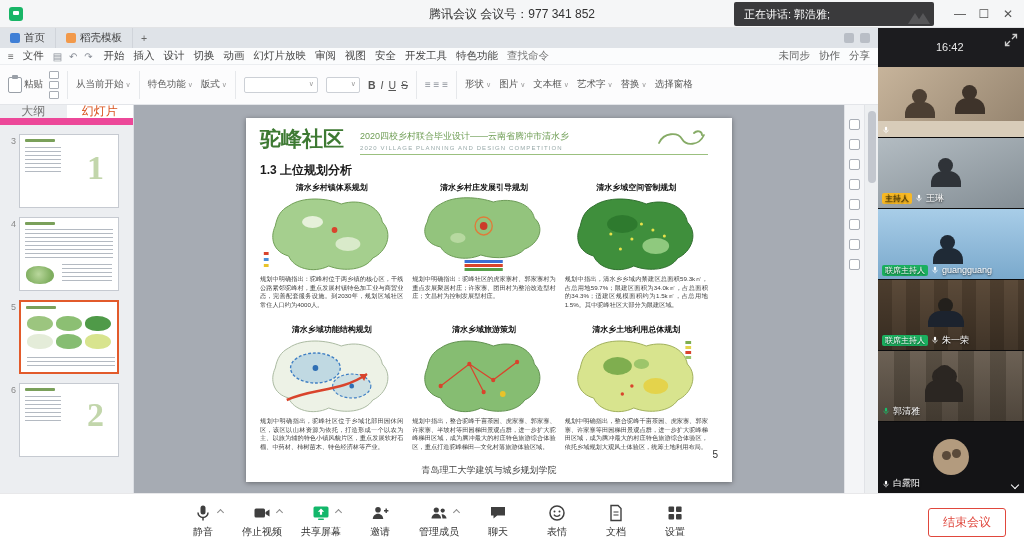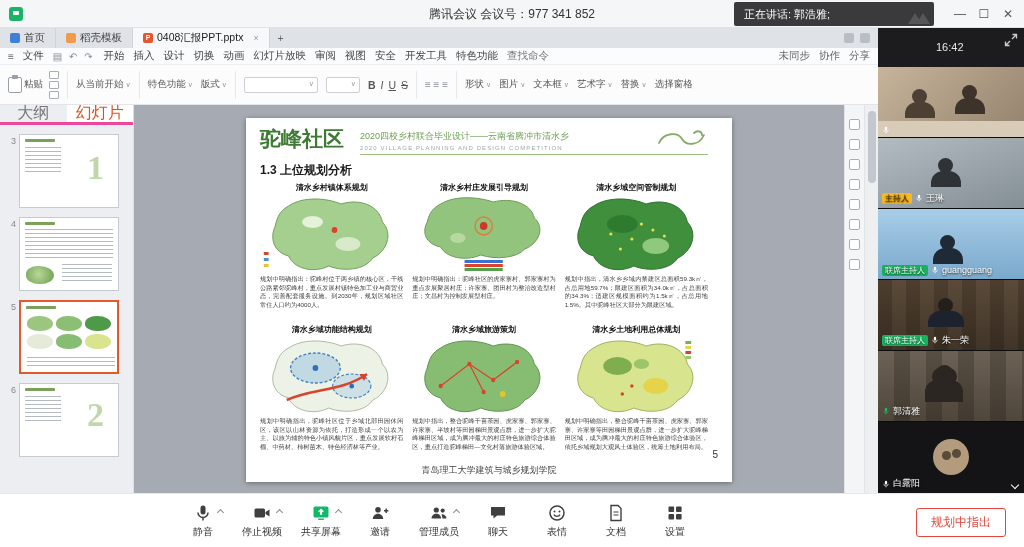--- a/index.html
+++ b/index.html
@@ -51,21 +51,21 @@
   .lblbtn .car { font-size:7px; color:#999; }
   .combo { width:74px; height:16px; border:1px solid #ccd0d6; border-radius:2px; background:#fff; position:relative; }
   .combo.small { width:34px; }
   .combo::after { content:"∨"; position:absolute; right:3px; top:2px; font-size:7px; color:#999; }
   .fmt { display:flex; gap:5px; align-items:center; font-size:10.5px; color:#555; }
   .fmt b { font-weight:bold; } .fmt .it{font-style:italic;} .fmt .un{text-decoration:underline;} .fmt .st{text-decoration:line-through;}
   .aligns { display:flex; gap:4px; color:#8a8f98; font-size:10px; letter-spacing:0; }
 
   
   .wps-left { position:absolute; left:0; top:77px; width:134px; bottom:0; background:#eceef1; border-right:1px solid #dcdfe4; }
-  .ptabs { display:flex; height:20px; border-bottom:3px solid #ec4899; font-size:16px; }
+  .ptabs { display:flex; height:20px; border-bottom:7px solid #ec4899; font-size:12px; }
   .ptab { flex:1; display:flex; align-items:center; justify-content:center; color:#777; }
   .ptab.active { background:#ffffff; color:#d9531e; font-weight:normal; }
   .thumb-row { display:flex; align-items:flex-start; gap:3px; margin:9px 4px 0 4px; }
   .tnum { width:12px; text-align:right; font-size:9px; color:#888; padding-top:2px; }
   .thumb { width:100px; height:74px; background:#fff; border:1px solid #c6cad1; position:relative; overflow:hidden; }
   .thumb.sel { border:2px solid #e25a2b; }
   .thumb .gh { position:absolute; left:5px; top:4px; width:30px; height:3px; background:#7aa05a; border-radius:1px; }
   .thumb .lines { position:absolute; background:repeating-linear-gradient(to bottom,#b4bac2 0 1px,transparent 1px 4px); }
   .thumb .bignum { position:absolute; font-size:34px; font-weight:bold; color:#c2d6ab; font-family:"Liberation Serif",serif; }
   .thumb .miniblob { position:absolute; border-radius:45% 55% 50% 50%; }
@@ -197,25 +197,20 @@
   <div class="wps">
 
     <div class="wps-tabs">
       <div class="wtab">
           <span class="sq blue"></span>
           <span>首页</span>
         </div>
       <div class="wtab">
           <span class="sq orange"></span>
           <span>稻壳模板</span>
-        </div>
-      <div class="wtab active">
-          <span class="sq ppt">P</span>
-          <span>0408汇报PPT.pptx</span>
-          <span class="x">×</span>
         </div>
       <div class="wtab-plus">+</div>
       <div class="right-ic">
           <i></i>
           <i></i>
         </div>
     </div>
 
     <div class="wps-menu">
       <span class="burger">≡</span>
@@ -630,16 +625,16 @@
           </svg>
         <span class="lab">文档</span>
       </div>
       <div class="mbtn">
         <svg width="18" height="18" viewBox="0 0 18 18" style="color:#3f3f3f">
             <use href="#i-apps"></use>
           </svg>
         <span class="lab">设置</span>
       </div>
     </div>
-    <button class="end-btn">规划中指出</button>
+    <button class="end-btn">结束会议</button>
   </div>
 
 </div>
 
 </body></html>

